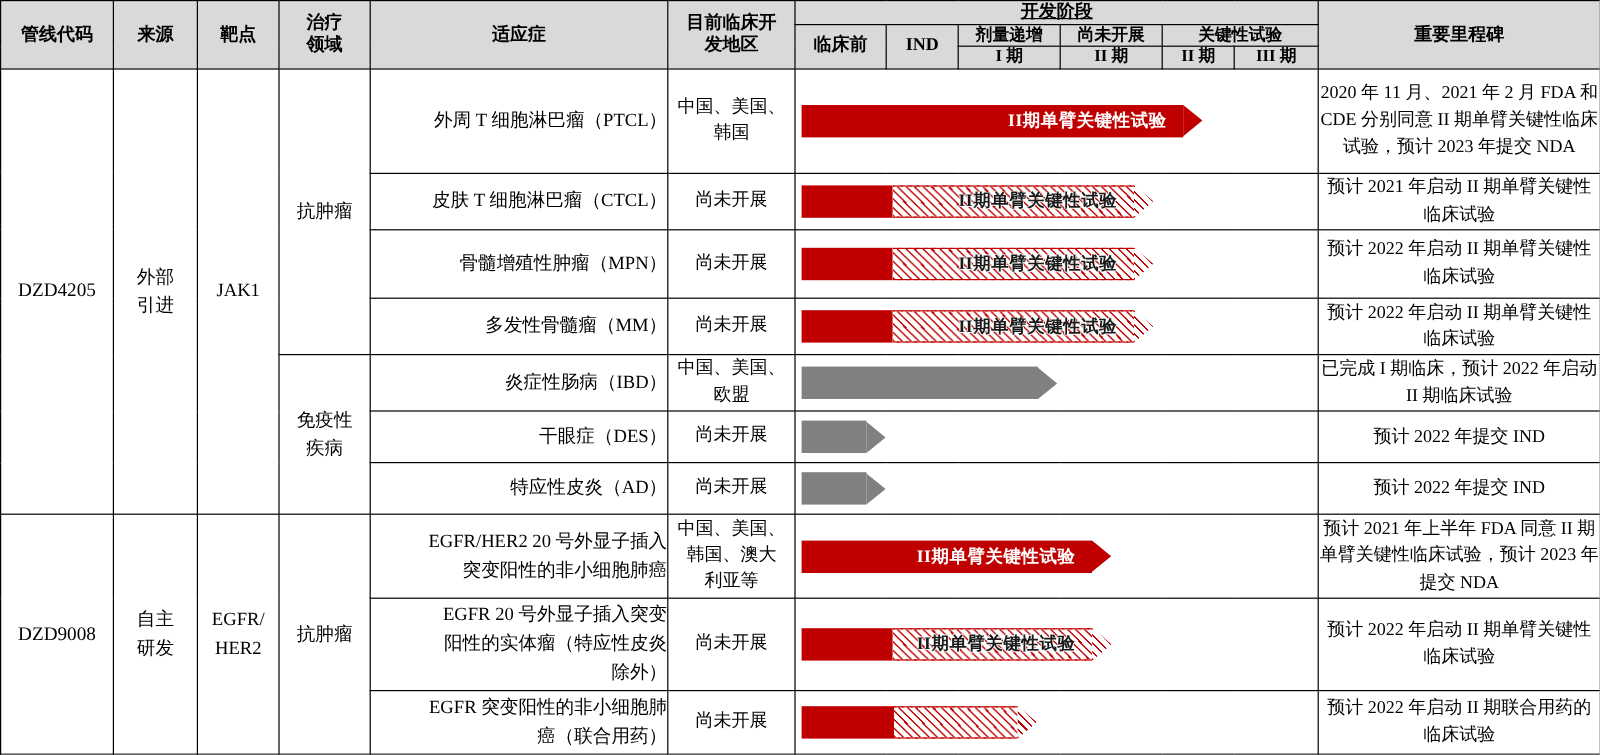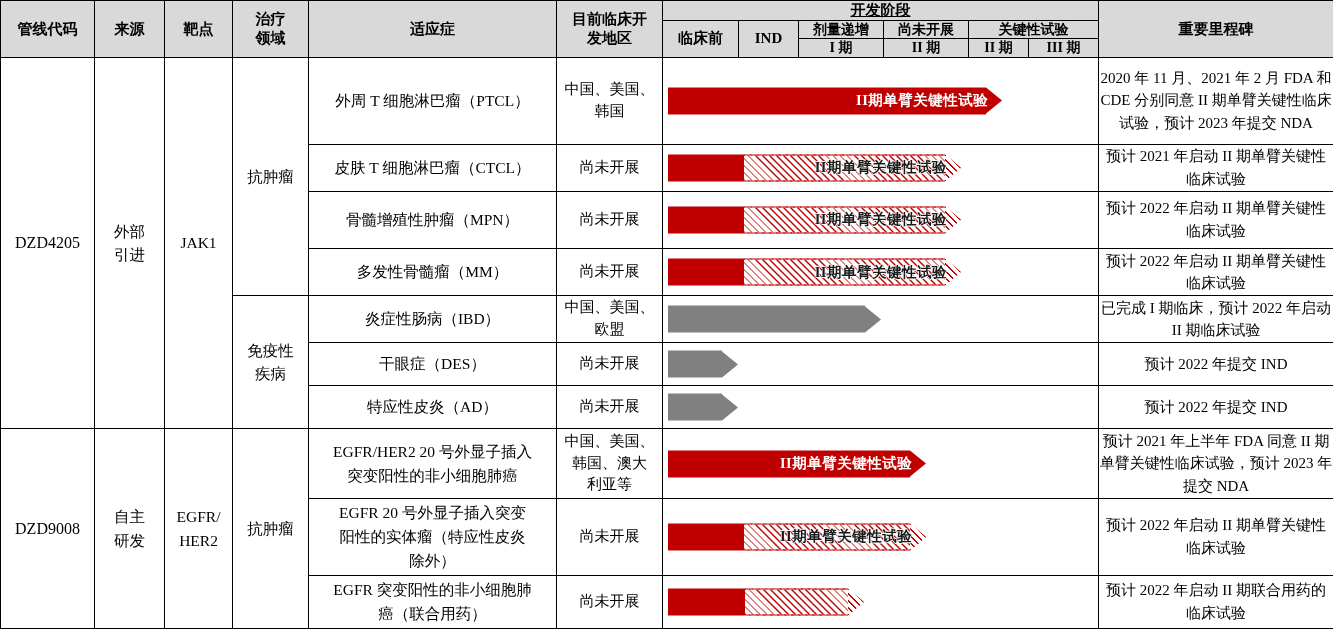--- a/index.html
+++ b/index.html
@@ -36,21 +36,21 @@
   thead th.stage-top { font-size: 15px; text-decoration: underline; }
 
   td.cell {
     text-align: center;
     font-size: 15.5px;
     line-height: 1.5;
     padding: 2px 4px;
   }
   td.code { font-size: 16px; margin-top: 32px; }
   td.indication {
-    text-align: center;
+    text-align: right;
     padding: 4px 8px 4px 12px;
     font-size: 15.5px;
     line-height: 1.55;
   }
   td.region {
     text-align: center;
     font-size: 15px;
     line-height: 1.45;
     padding: 3px 5px;
   }
@@ -131,21 +131,21 @@
     position: absolute;
     inset: 0;
     background:
       linear-gradient(to bottom right, #c00000 0 1.3px, transparent 1.3px) no-repeat,
       linear-gradient(to top right, #c00000 0 1.3px, transparent 1.3px) no-repeat;
     background-size: 100% 50%, 100% 50%;
     background-position: top left, bottom left;
   }
   .bar-label {
     position: absolute;
-    right: 14px;
+    right: 30px;
     top: 50%;
     transform: translateY(-50%);
     color: #ffffff;
     font-weight: bold;
     font-size: 14.5px;
     letter-spacing: 0.5px;
     white-space: nowrap;
     z-index: 3;
   }
   .bar-label.dark {

